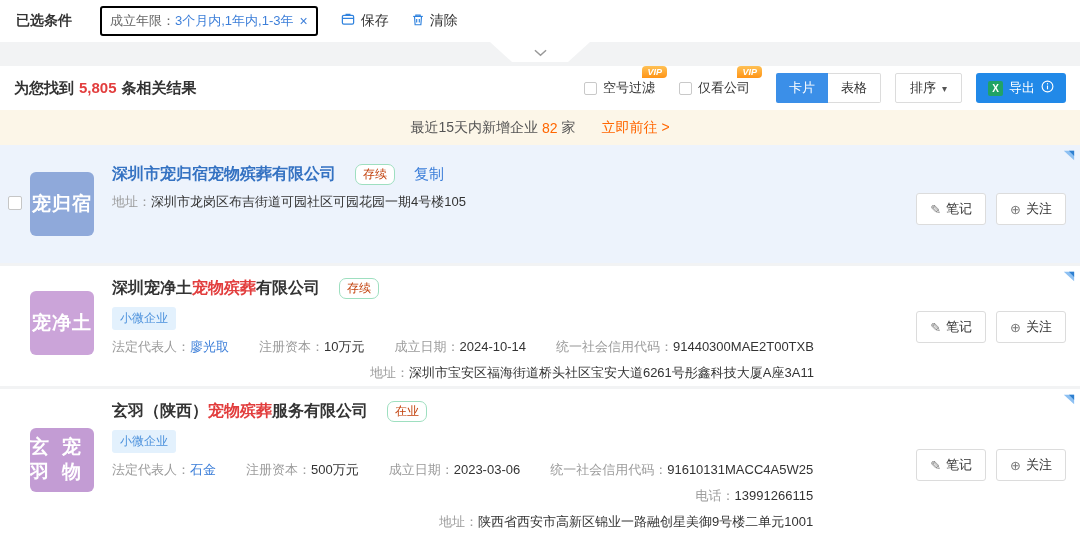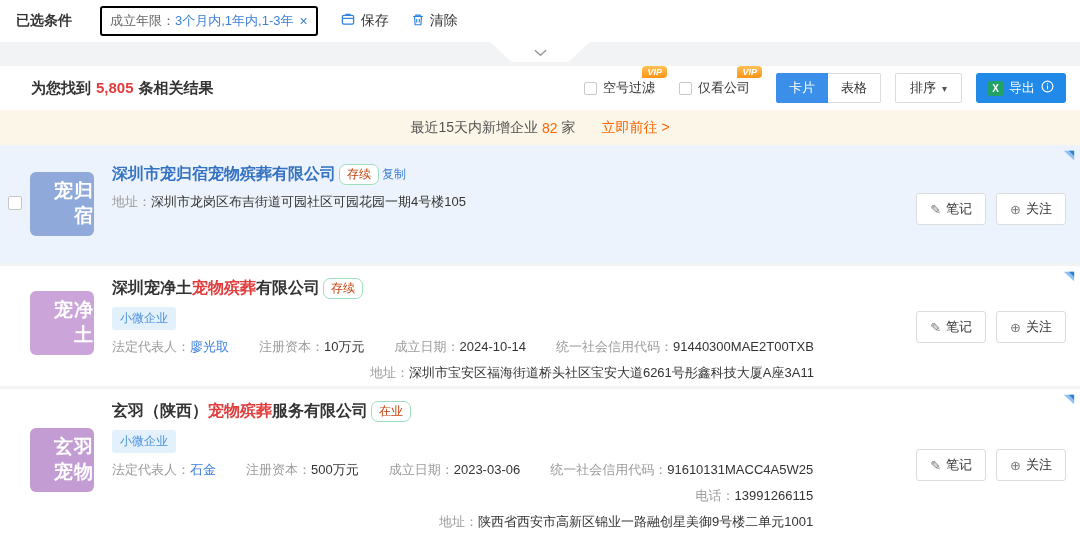--- a/index.html
+++ b/index.html
@@ -14,21 +14,21 @@
   .filter-tag .t-value { color:#3d7fd9; }
   .filter-tag .t-close { color:#3d7fd9; margin-left:6px; font-size:14px; cursor:pointer; }
   .tool-btn { display:inline-flex; align-items:center; gap:5px; margin-left:22px; font-size:14px; color:#333; cursor:pointer; }
 
   
   .collapse-strip { height:24px; background:#f2f3f4; position:relative; }
   .collapse-tab { position:absolute; left:50%; top:0; transform:translateX(-50%); width:100px; height:20px; background:#fff; clip-path:polygon(0 0,100% 0,78% 100%,22% 100%); display:flex; align-items:center; justify-content:center; cursor:pointer; }
 
   
   .results-bar { height:44px; background:#fff; display:flex; align-items:center; justify-content:space-between; padding:0 14px; }
-  .rb-left { display:flex; align-items:center;margin-left:17px; }
+  .rb-left { display:flex; align-items:center; }
   .found-text { font-size:15px; font-weight:bold; color:#333; display:flex; gap:5px; align-items:baseline; }
   .found-count { color:#e23d3d; }
   .member-pill { margin-left:14px; background:#fdf3e2; padding:5px 10px; border-radius:3px; font-size:13px; display:flex; align-items:center; gap:5px; }
   .member-note { color:#8a8a8a; }
   .member-link { color:#3d7fd9; cursor:pointer; }
   .member-arrow { color:#444; font-size:11px; }
   .rb-right { display:flex; align-items:center; }
   .vip-check { position:relative; display:flex; align-items:center; gap:6px; font-size:13px; color:#333; margin-left:24px; cursor:pointer; }
   .cbx { width:13px; height:13px; border:1px solid #c9c9c9; border-radius:2px; background:#fff; display:inline-block; }
   .vip-badge { position:absolute; top:-13px; right:-12px; background:linear-gradient(180deg,#ffc155,#ff9416); color:#fff; font-size:9px; font-weight:bold; font-style:italic; padding:1px 5px; border-radius:4px 4px 4px 0; }
@@ -46,31 +46,31 @@
   .notice-unit { margin-right:26px; }
   .notice-link { color:#f60; cursor:pointer; }
 
   
   .card { background:#fff; position:relative; display:flex; align-items:flex-start; padding:0 180px 0 30px; margin-bottom:3px; }
   .card.highlighted { background:#edf3fc; }
   .card-1 { height:118px; padding-top:19px; }
   .card-2 { height:120px; padding-top:12px; }
   .card-3 { height:180px; padding-top:12px; }
   .row-checkbox { position:absolute; left:8px; top:51px; width:14px; height:14px; border:1px solid #c6c6c6; border-radius:2px; background:#fff; cursor:pointer; }
-  .avatar { width:64px; height:64px; border-radius:6px; color:#fff; font-size:19px; font-weight:bold; letter-spacing:1px; display:flex; flex-direction:column; align-items:flex-end; justify-content:center; line-height:1.3; flex-shrink:0; margin-right:18px; cursor:pointer; }
+  .avatar { width:64px; height:64px; border-radius:6px; color:#fff; font-size:19px; font-weight:bold; letter-spacing:1px; display:flex; flex-direction:row; align-items:center; justify-content:center; line-height:1.3; flex-shrink:0; margin-right:18px; cursor:pointer; }
   .card-1 .avatar { margin-top:8px; }
   .card-2 .avatar { margin-top:13px; }
   .card-3 .avatar { margin-top:27px; }
   .card-body { display:flex; flex-direction:column; gap:8px; }
-  .name-row { display:flex; align-items:center; gap:3px; }
+  .name-row { display:flex; align-items:center; gap:19px; }
   .company-name { font-size:16px; font-weight:bold; color:#333; cursor:pointer; }
   .company-name.blue { color:#3472c2; }
   .hl { color:#e23d3d; }
   .status-tag { font-size:12px; color:#c2410c; border:1px solid #9edfc0; border-radius:7px; padding:1px 7px; background:#fff; }
-  .copy-link { font-size:12px; color:#3d7fd9; cursor:pointer; }
+  .copy-link { font-size:15px; color:#3d7fd9; cursor:pointer; }
   .micro-tag { align-self:flex-start; font-size:12px; color:#4a90dc; background:#e3f1fd; border-radius:3px; padding:3px 8px; cursor:pointer; }
   .info-row { display:flex; font-size:13px; color:#333; }
   .info-item { margin-right:30px; white-space:nowrap; }
   .info-item:last-child { margin-right:0; }
   .flabel { color:#9b9b9b; }
   .link { color:#3d7fd9; cursor:pointer; }
   .text-row { font-size:13px; color:#333;text-align:right; }
   .card-actions { position:absolute; right:14px; display:flex; gap:10px; }
   .actions-1 { top:48px; }
   .actions-2 { top:45px; }

